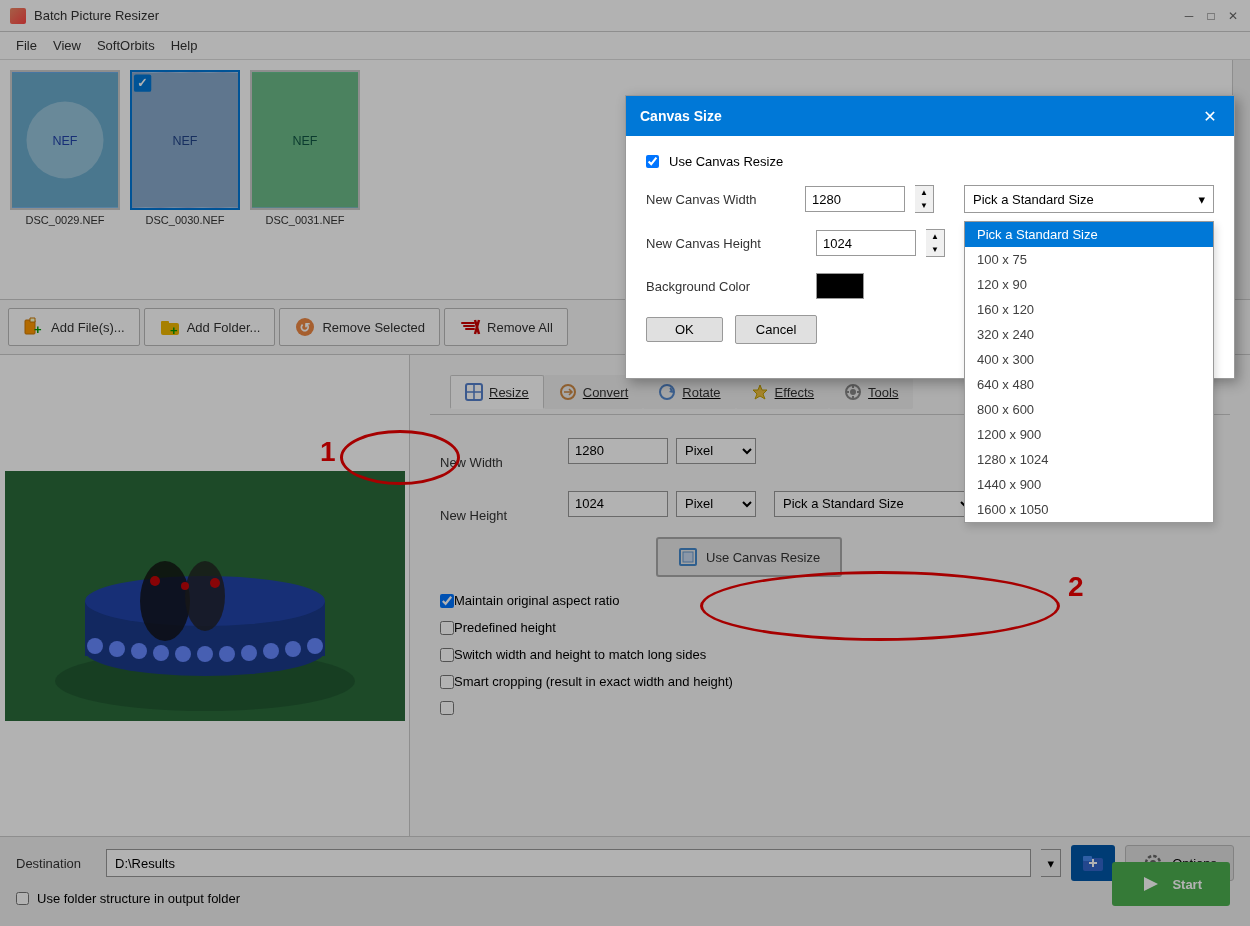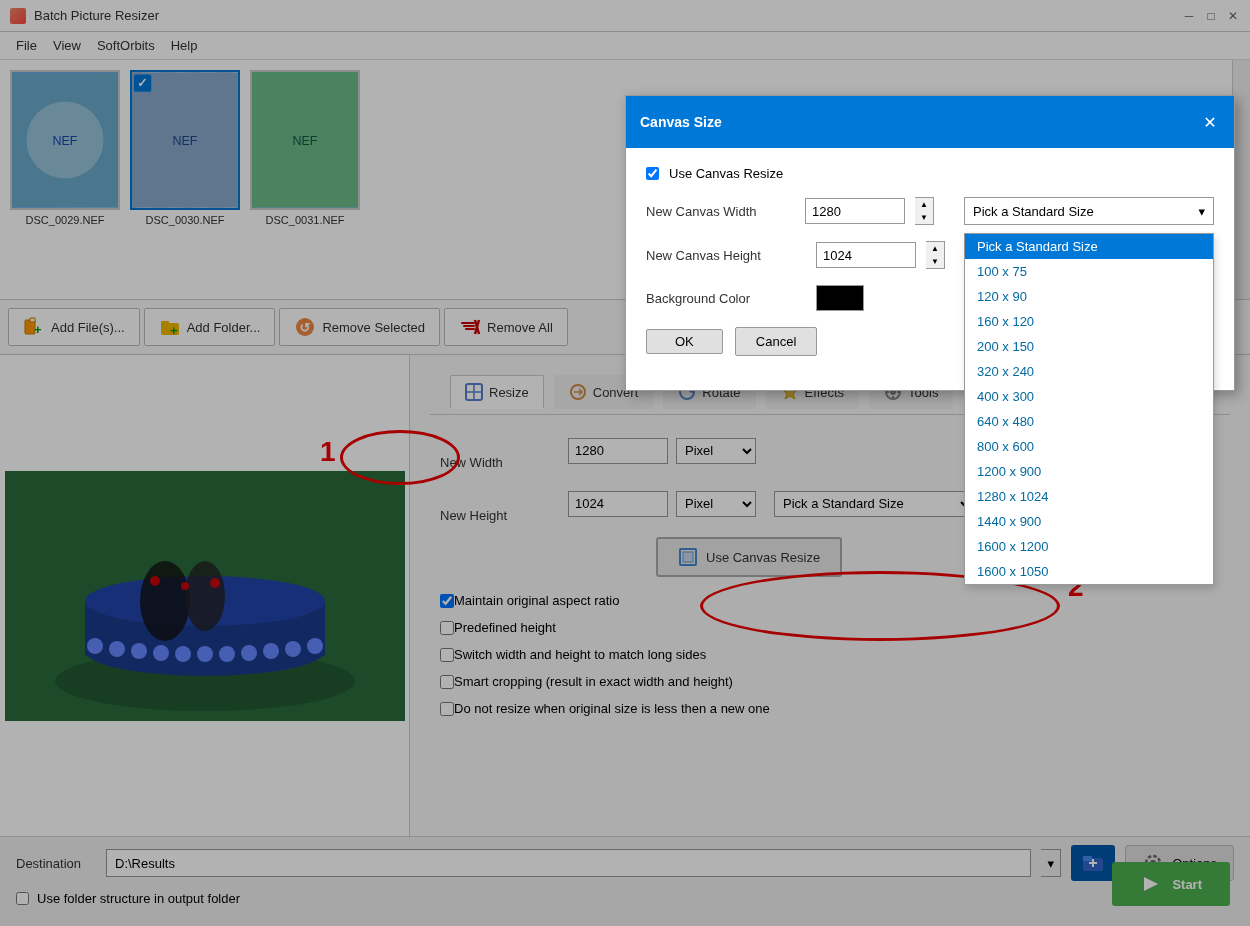--- a/index.html
+++ b/index.html
@@ -106,21 +106,21 @@
     .tool-btn-icon { width: 22px; height: 22px; display: flex; align-items: center; justify-content: center; }
 
     
     .tabs-row {
       height: 45px;
       background: #f8f8f8;
       border-bottom: 1px solid #ccc;
       display: flex;
       align-items: center;
       padding: 0 20px;
-      gap: 10px;
+      text-decoration: underline;
     }
     .tab-btn {
       display: flex;
       align-items: center;
       gap: 6px;
       padding: 6px 14px;
       cursor: pointer;
       color: #333;
       border: 1px solid transparent;
       border-radius: 2px;
@@ -270,21 +270,21 @@
       width: 610px;
       position: relative;
     }
     .modal-title-bar {
       background: #0078d7;
       color: #fff;
       display: flex;
       align-items: center;
       justify-content: space-between;
       padding: 8px 14px;
-      height: 52px;
+      height: 40px;
     }
     .modal-title { font-size: 14px; font-weight: bold; }
     .modal-close {
       width: 20px; height: 20px;
       background: none; border: none;
       color: #fff; cursor: pointer;
       font-size: 16px; display: flex; align-items: center; justify-content: center;
     }
     .modal-body { padding: 18px 20px; }
     .modal-row {
@@ -348,21 +348,21 @@
       right: 0;
       left: 0;
       background: #fff;
       border: 1px solid #999;
       z-index: 200;
       box-shadow: 2px 4px 8px rgba(0,0,0,0.15);
     }
     .dropdown-panel-item {
       padding: 5px 12px;
       cursor: pointer;
-      color: #0369a1;
+      color: #404040;
       white-space: nowrap;
     }
     .dropdown-panel-item.selected { background: #0078d7; color: #fff; }
     .std-size-btn {
       display: flex;
       align-items: center;
       justify-content: space-between;
       width: 250px;
       height: 28px;
       padding: 0 8px;
@@ -672,21 +672,20 @@
         <div class="checkbox-row">
           <input type="checkbox" style="">
           <label>Switch width and height to match long sides</label>
         </div>
         <div class="checkbox-row">
           <input type="checkbox" style="">
           <label>Smart cropping (result in exact width and height)</label>
         </div>
         <div class="checkbox-row">
           <input type="checkbox" style="">
-          <label>Do not resize when original size is less then a new one</label>
         </div>
       </div>
     </div>
   </div>
 
   <div class="bottom-bar">
     <div class="destination-row">
       <span class="dest-label">Destination</span>
       <input class="dest-input" type="text" value="D:\Results" style="">
       <div class="dest-dropdown">▾</div>
@@ -749,29 +748,27 @@
           <button class="std-size-btn">
             <span>Pick a Standard Size</span>
             <span>▾</span>
           </button>
 
           <div class="dropdown-panel">
             <div class="dropdown-panel-item selected">Pick a Standard Size</div>
             <div class="dropdown-panel-item">100 x 75</div>
             <div class="dropdown-panel-item">120 x 90</div>
             <div class="dropdown-panel-item">160 x 120</div>
-            <div class="dropdown-panel-item">200 x 150</div>
             <div class="dropdown-panel-item">320 x 240</div>
             <div class="dropdown-panel-item">400 x 300</div>
             <div class="dropdown-panel-item">640 x 480</div>
             <div class="dropdown-panel-item">800 x 600</div>
             <div class="dropdown-panel-item">1200 x 900</div>
             <div class="dropdown-panel-item">1280 x 1024</div>
             <div class="dropdown-panel-item">1440 x 900</div>
-            <div class="dropdown-panel-item">1600 x 1200</div>
             <div class="dropdown-panel-item">1600 x 1050</div>
           </div>
         </div>
       </div>
 
       <div class="modal-row">
         <label class="modal-label">New Canvas Height</label>
         <input class="modal-input" type="text" value="1024" style="">
         <div class="spin-btns">
           <button class="spin-btn">▲</button>

